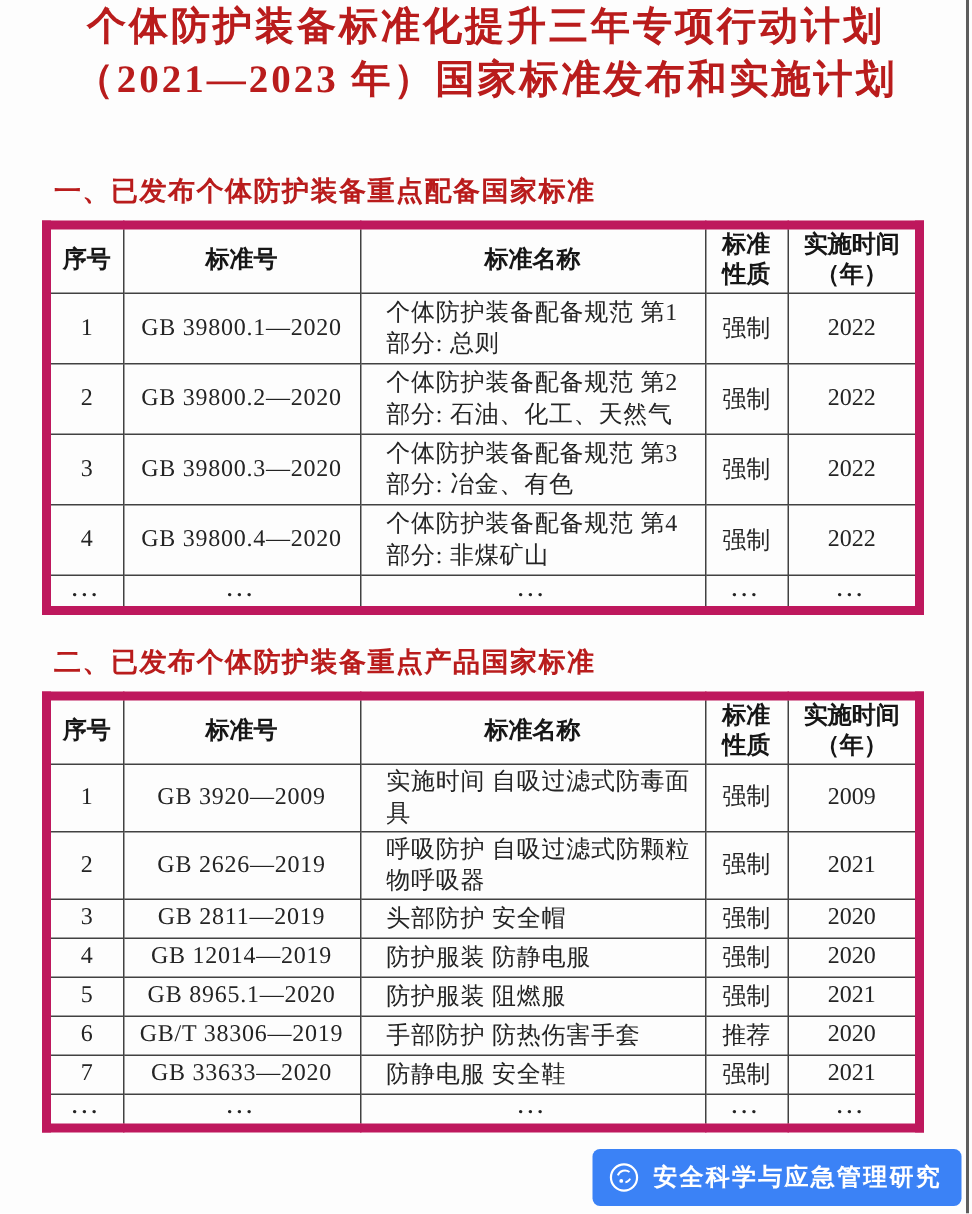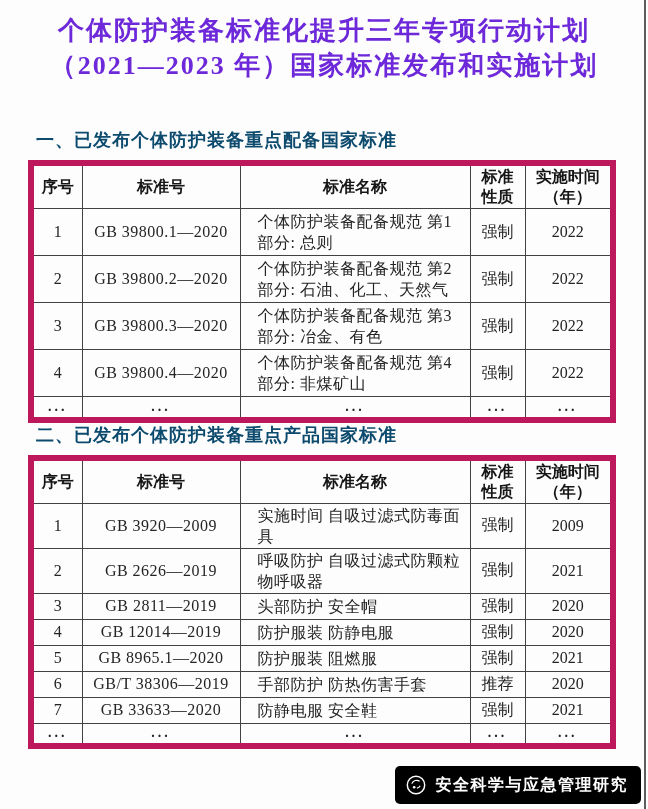--- a/index.html
+++ b/index.html
@@ -9,39 +9,38 @@
     font-family: "Liberation Serif", "DejaVu Serif", serif;
     color: #1f1f1f;
   }
   .page {
     position: relative;
     width: 648px; height: 809px;
     background: #fdfdfd;
     overflow: hidden;
   }
   .doc-title {
-    padding-top: 13px;
     text-align: center;
     font-family: "Liberation Serif", "DejaVu Serif", serif;
     font-weight: bold;
     font-size: 26px;
     line-height: 35px;
     letter-spacing: 2px;
-    color: #6d28d9;
+    color: #b91c1c;
   }
   .section-heading {
     margin: 0 0 0 36px;
     font-family: "Liberation Sans", "DejaVu Sans", sans-serif;
     font-weight: bold;
     font-size: 18px;
     letter-spacing: 1px;
-    color: #0c4a6e;
+    color: #b91c1c;
   }
   .section-heading.first { margin-top: 45px; }
-  .section-heading.second { }
+  .section-heading.second { margin-top: 19px; }
   table.std-table {
     border-collapse: collapse;
     table-layout: fixed;
     width: 582px;
     margin: 8px 0 0 28px;
     border: 6px solid #be185d;
   }
   .std-table th, .std-table td {
     border: 1.5px solid #424242;
     text-align: center;
@@ -70,21 +69,21 @@
     padding-left: 17px;
     padding-right: 4px;
     line-height: 21px;
     letter-spacing: 0.5px;
   }
   td.code-cell { letter-spacing: 0.5px; }
   .watermark {
     position: absolute;
     top: 766px; right: 7px;
     height: 38px;
-    background: #000000;
+    background: #3b82f6;
     border-radius: 5px;
     display: flex;
     align-items: center;
     gap: 9px;
     padding: 0 13px 0 10px;
     box-sizing: border-box;
   }
   .watermark-label {
     font-family: "Liberation Sans", "DejaVu Sans", sans-serif;
     font-weight: bold;

